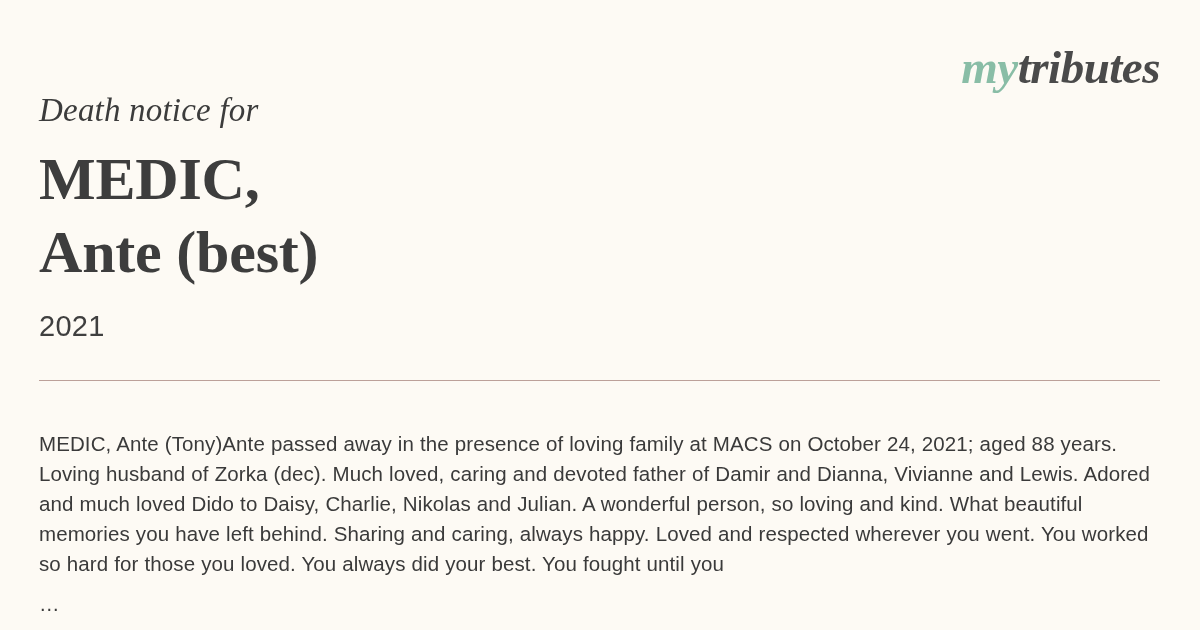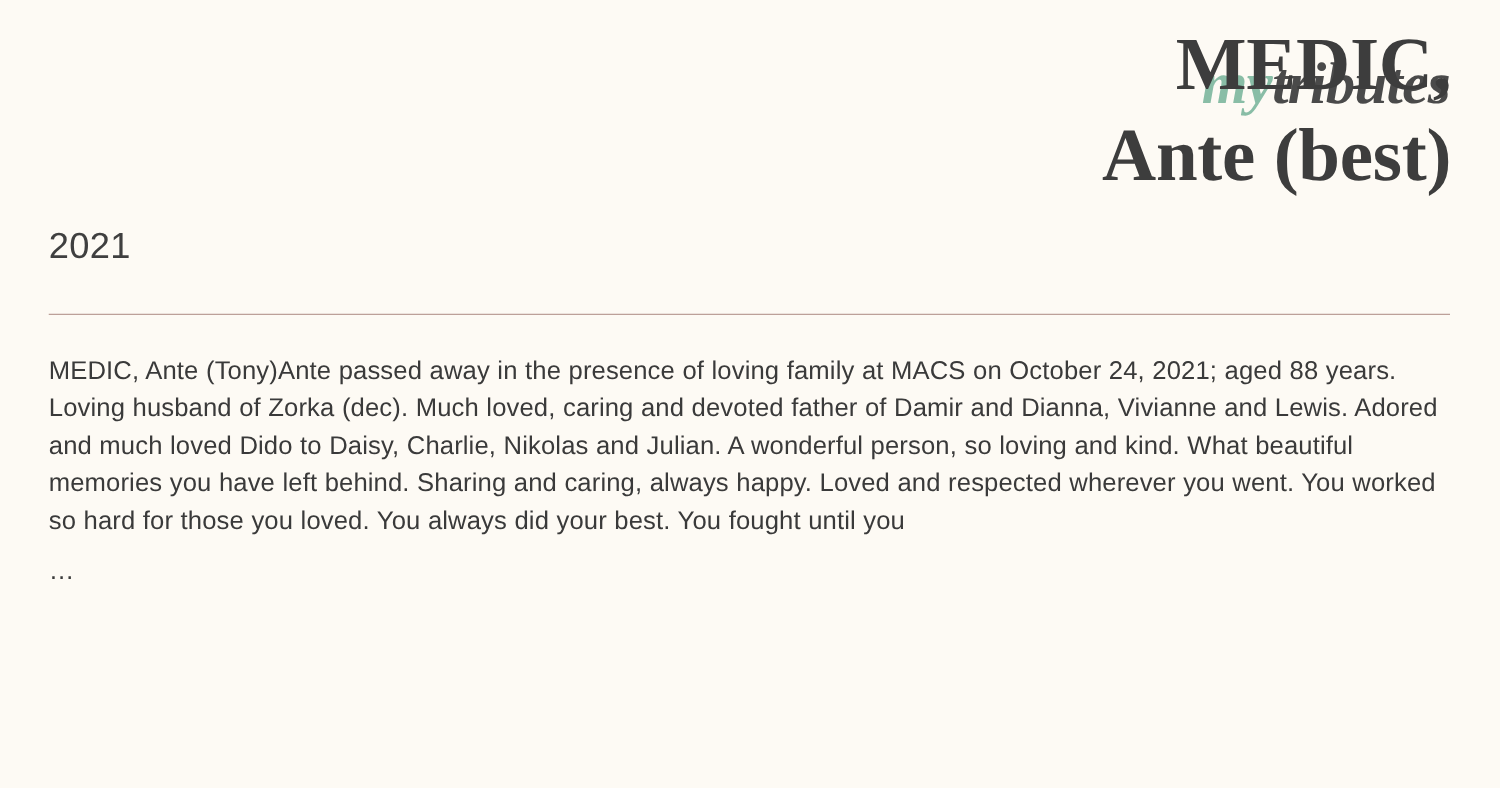--- a/index.html
+++ b/index.html
@@ -61,21 +61,21 @@
   .deceased-name {
     font-family: "Liberation Serif", "DejaVu Serif", serif;
     font-weight: bold;
     font-size: 60px;
     line-height: 1.22;
     color: #3d3d3d;
     margin: 0;
     padding-top: 15px;
     letter-spacing: -0.2px;
   }
-  .deceased-name .name-line { display: block; text-align: right; }
+  .deceased-name .name-line { display: block; }
 
   .year {
     font-family: "Liberation Sans", sans-serif;
     font-size: 29px;
     line-height: 1;
     color: #3f3f3f;
     margin: 0;
     padding-top: 22px;
     letter-spacing: 0.3px;
   }
@@ -83,21 +83,21 @@
   .divider {
     margin-top: 39px;
     width: 1121px;
     height: 1px;
     background: #b08f88;
     opacity: 0.85;
   }
 
   
   .notice-body {
-    margin-top: 30px;
+    margin-top: 48px;
     width: 1132px;
     font-family: "Liberation Sans", sans-serif;
     font-size: 20.5px;
     line-height: 30px;
     color: #3a3a3a;
     letter-spacing: 0.1px;
     word-spacing: 0.2px;
   }
   .notice-ellipsis {
     display: block;
@@ -112,20 +112,21 @@
 <body>
 
 <div class="page">
 
   <div class="brand">
     <span class="brand-my">my</span><span class="brand-tributes">tributes</span>
   </div>
 
   <div class="content">
 
+    <p class="eyebrow">Death notice for</p>
 
     <h1 class="deceased-name">
       <span class="name-line">MEDIC,</span>
       <span class="name-line">Ante (best)</span>
     </h1>
 
     <p class="year">2021</p>
 
     <div class="divider"></div>
 

